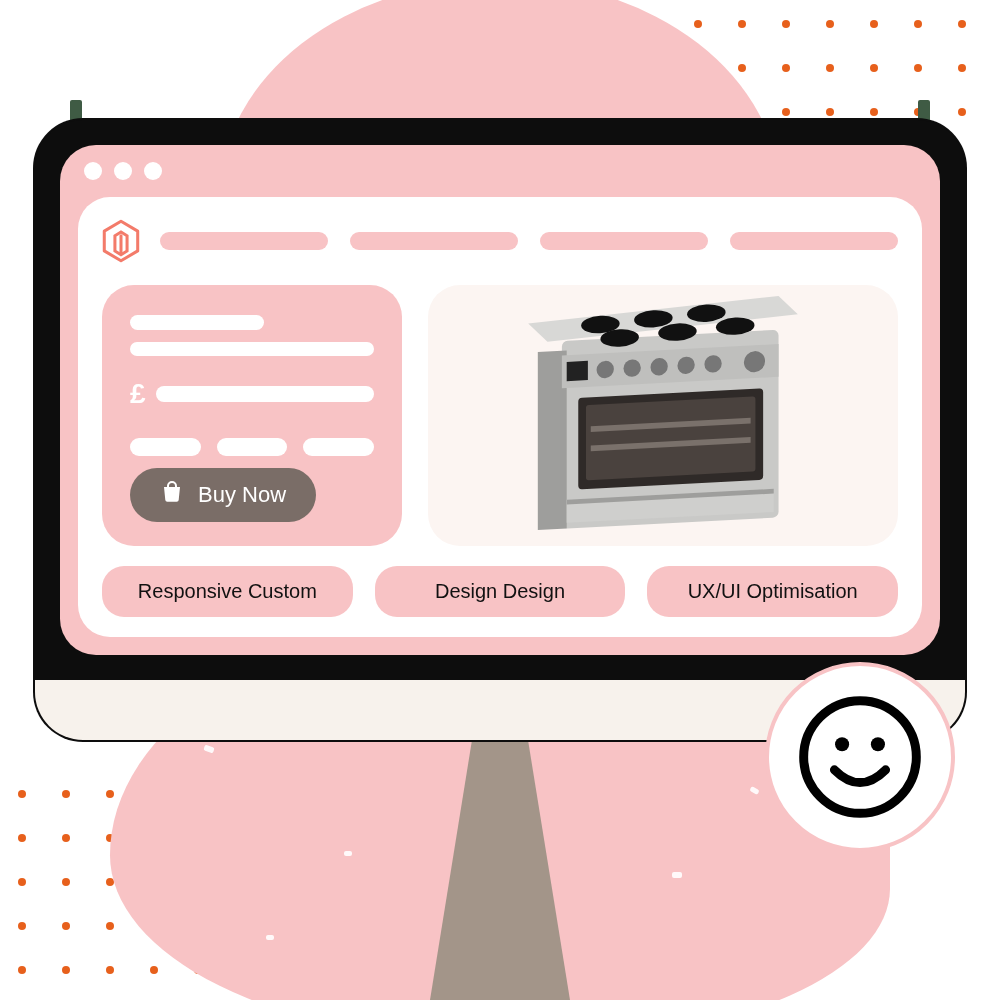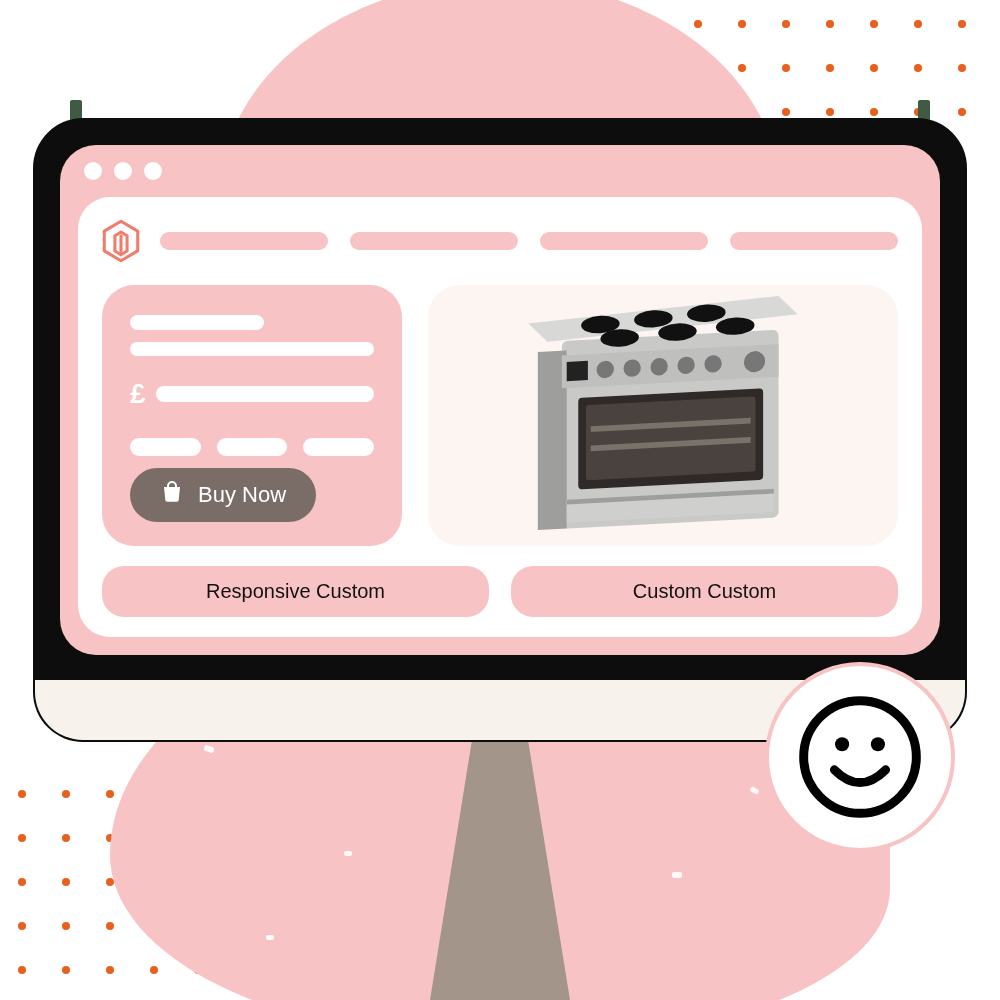--- a/index.html
+++ b/index.html
@@ -361,21 +361,24 @@
             </g>
           </svg>
         </div>
       </div>
 
       <div class="features">
         <div class="feature">
           <span>Responsive Custom</span>
         </div>
         <div class="feature">
-          <span>Custom Custom</span>
+          <span>Design Design</span>
+        </div>
+        <div class="feature">
+          <span>UX/UI Optimisation</span>
         </div>
       </div>
 
     </div>
   </div>
 </div>
 
 <div class="smiley">
   <svg viewBox="0 0 100 100">
     <circle cx="50" cy="50" r="44" fill="none" stroke="#000" stroke-width="7"></circle>

